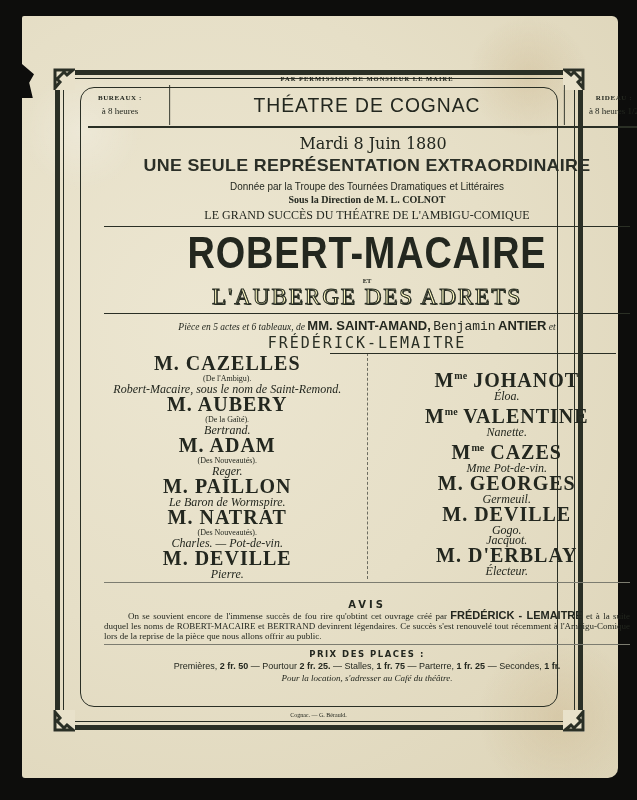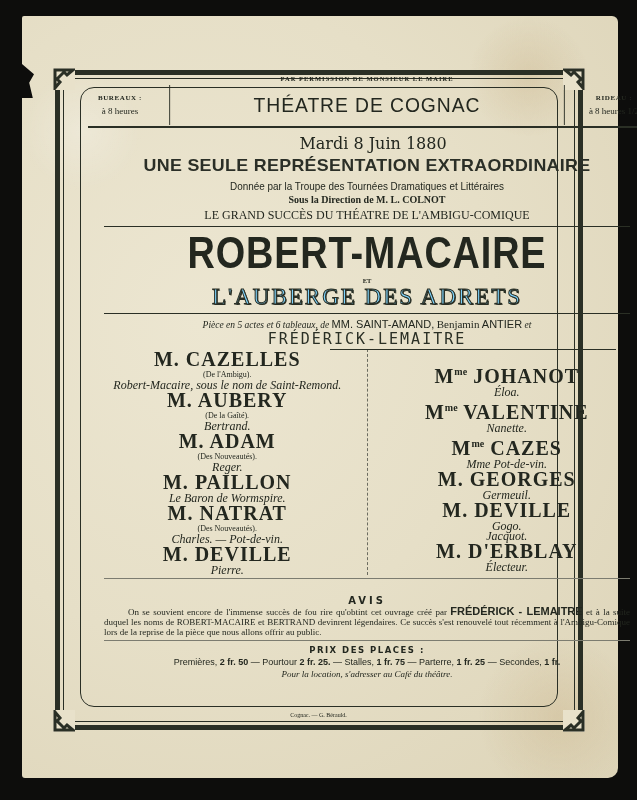--- a/index.html
+++ b/index.html
@@ -55,28 +55,28 @@
              transform: scaleX(.92); }
 
   .date { text-align: center; font-size: 16px; margin-top: 6px; font-family: "DejaVu Serif", serif; padding-left: 12px; }
   .extra { text-align: center; font-family: "Liberation Sans", sans-serif; font-weight: 900; font-size: 17px; letter-spacing: .3px; margin-top: 3px; color: #2b2f27; transform: scaleX(1.05); }
   .troupe { text-align: center; font-family: "Liberation Sans", sans-serif; font-size: 11px; margin-top: 4px; transform: scaleX(.9); }
   .direction { text-align: center; font-size: 10px; font-weight: bold; margin-top: 2px; }
   .grand { text-align: center; font-size: 12px; margin-top: 3px; padding-bottom: 3px; border-bottom: 1.5px solid #2a2f25; margin-left: 24px; margin-right: 24px; }
 
   .main-title { text-align: center; font-family: "Liberation Sans", sans-serif; font-weight: bold; font-size: 44px; letter-spacing: 1px; margin-top: 2px; line-height: 48px; transform: scaleX(.86); color: #23271f; }
   .et { text-align: center; font-size: 6.5px; font-weight: bold; line-height: 7px; }
-  .sub-title { text-align: center; font-family: "Liberation Serif", serif; font-size: 23px; letter-spacing: 2px; color: #7dd3fc;
+  .sub-title { text-align: center; font-family: "Liberation Serif", serif; font-size: 23px; letter-spacing: 2px; color: #fef9c3;
                -webkit-text-stroke: 1px #2a2f25; text-shadow: 1px 1px 0 #2a2f25; line-height: 26px; padding-bottom: 3px;
                border-bottom: 1.5px solid #2a2f25; margin-left: 24px; margin-right: 24px; }
 
   .piece { text-align: center; font-size: 9.5px; margin-top: 4px; }
   .piece i { font-style: italic; }
-  .piece b { font-family: "Liberation Sans", sans-serif; font-weight: normal; font-size: 11px; }
-  .piece .norm { font-family: Liberation Serif, serif; font-size: 11px; }
+  .piece b { font-family: "Liberation Sans", sans-serif; font-weight: bold; font-size: 13px; }
+  .piece .norm { font-family: Liberation Mono, monospace; font-size: 13px; }
   .frederick { text-align: center; font-family: "DejaVu Sans Mono", monospace; font-size: 15px; letter-spacing: 2px; line-height: 16px; margin-top: 1px; color: #2a2f25; }
 
   .cast { display: flex; position: relative; margin: 2px 8px 0 8px; }
   .cast-col { flex: 1; text-align: center; }
   .cast-col.left { border-right: 1px dashed #6c6c60; }
   .cast-col.right { padding-top: 12px; }
   .cast-top-line { position: absolute; left: 242px; right: 30px; top: 0; border-top: 1.5px solid #2a2f25; }
   .actor { font-family: "Liberation Serif", serif; font-weight: bold; font-size: 20px; line-height: 21px; letter-spacing: 1px; }
   .actor sup { font-size: 10px; vertical-align: 8px; letter-spacing: 0; }
   .note { font-size: 8px; line-height: 10px; }

